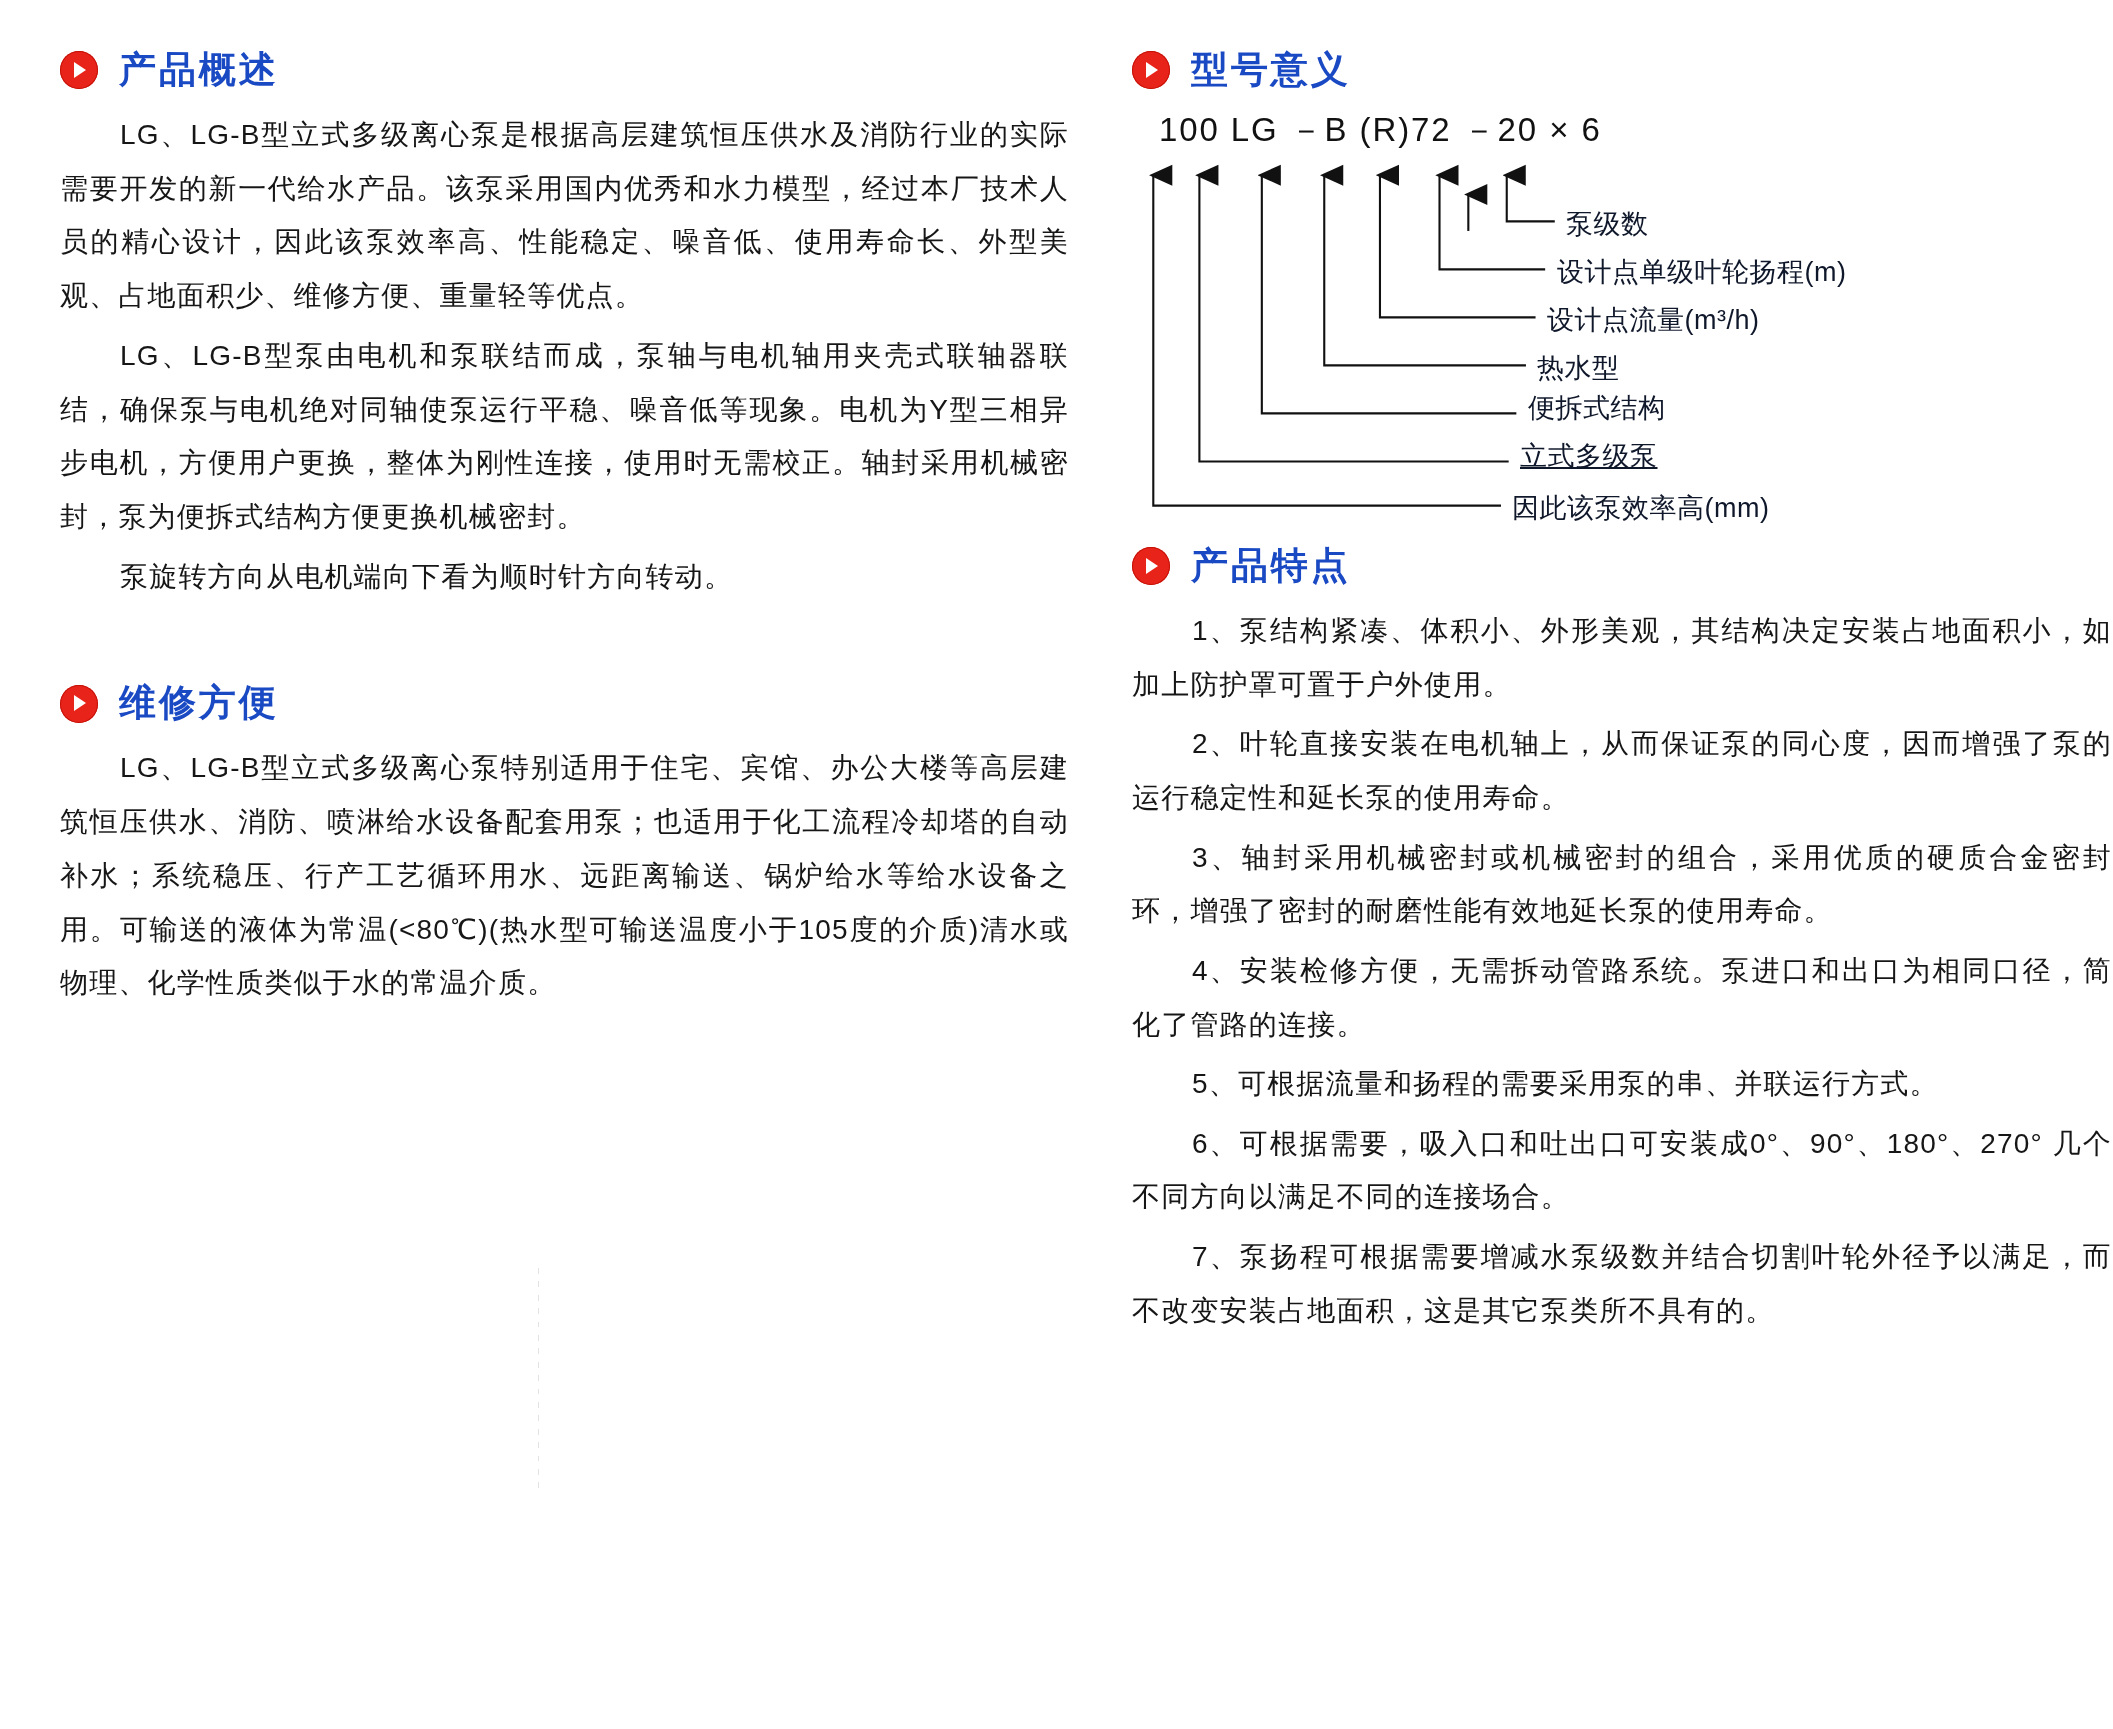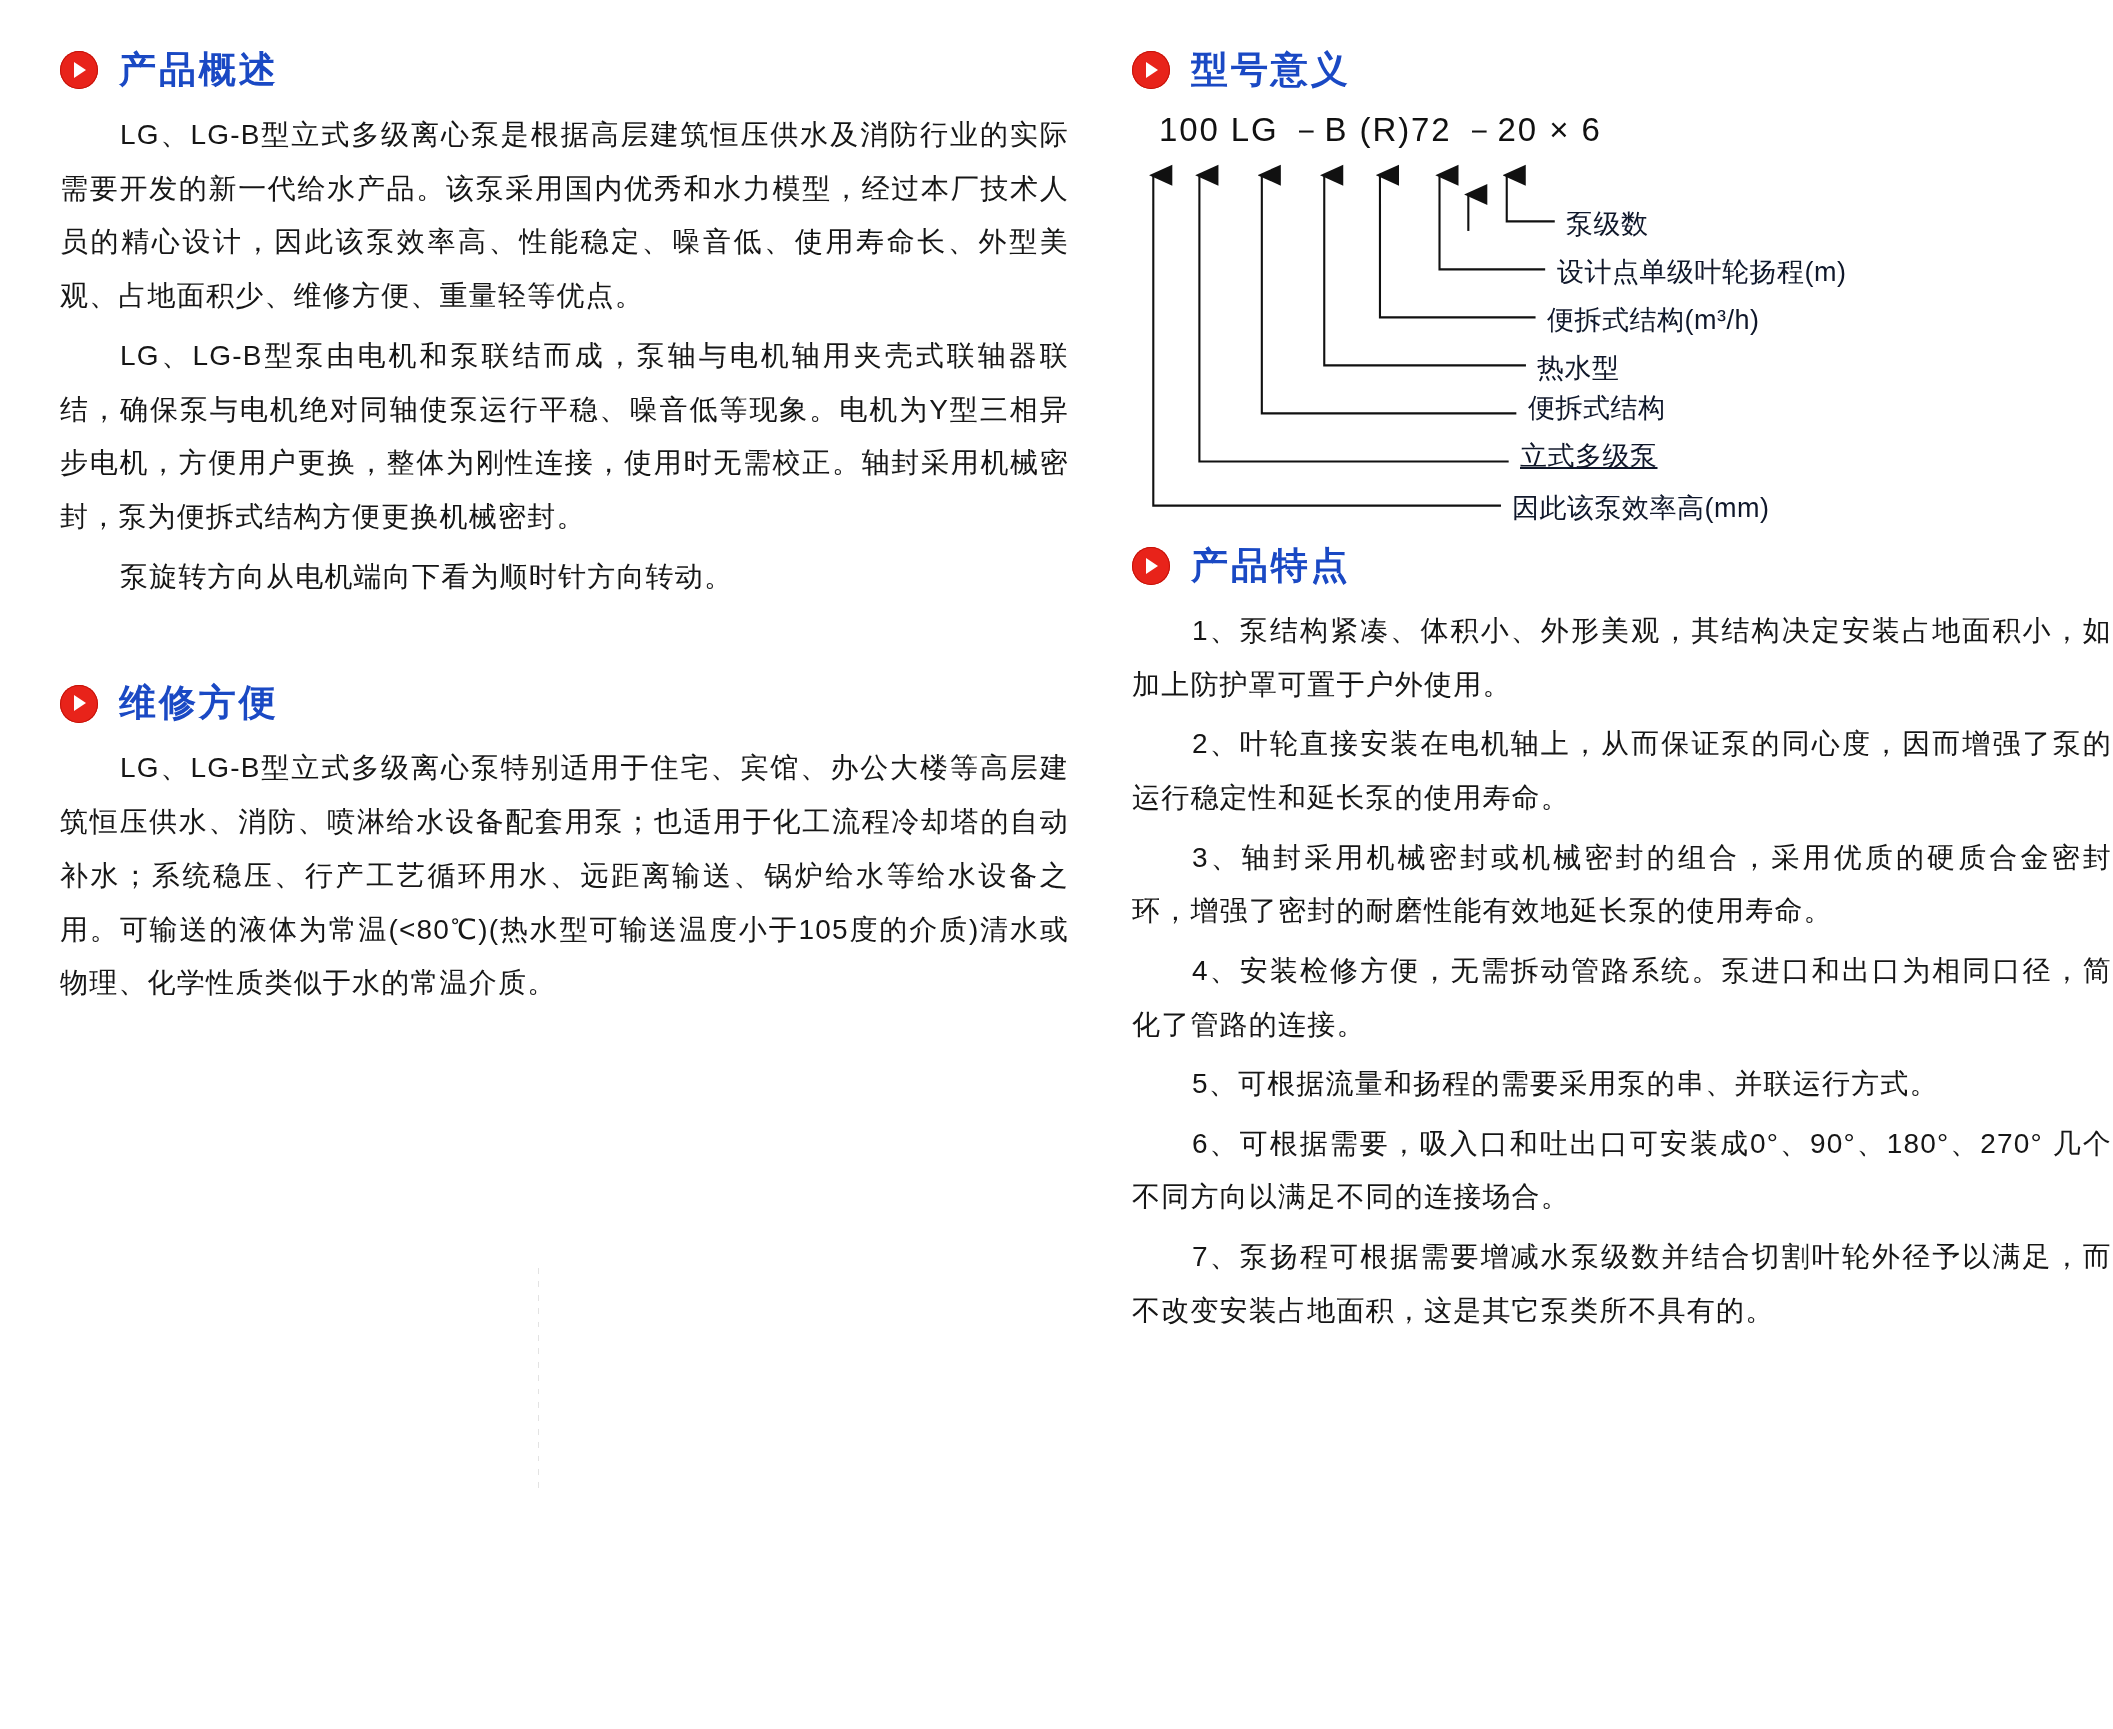--- a/index.html
+++ b/index.html
@@ -198,21 +198,21 @@
               <path d="M258,100 L258,218 L420,218"></path>
               <path d="M200,100 L200,268 L410,268"></path>
               <path d="M135,100 L135,318 L400,318"></path>
               <path d="M70,100 L70,368 L392,368"></path>
               <path d="M22,100 L22,414 L384,414"></path>
             </g>
           </svg>
 
           <div class="model-label" style="left:434px; top:98px;">泵级数</div>
           <div class="model-label" style="left:425px; top:146px;">设计点单级叶轮扬程(m)</div>
-          <div class="model-label" style="left:415px; top:194px;">便拆式结构(m³/h)</div>
+          <div class="model-label" style="left:415px; top:194px;">设计点流量(m³/h)</div>
           <div class="model-label" style="left:405px; top:242px;">热水型</div>
           <div class="model-label" style="left:396px; top:282px;">便拆式结构</div>
           <div class="model-label" style="left:388px; top:330px;text-decoration:underline;">立式多级泵</div>
           <div class="model-label" style="left:380px; top:382px;">因此该泵效率高(mm)</div>
         </div>
       </div>
 
       <div style="margin-top:25px;">
         <div class="section-head">
           <span class="bullet"></span>

